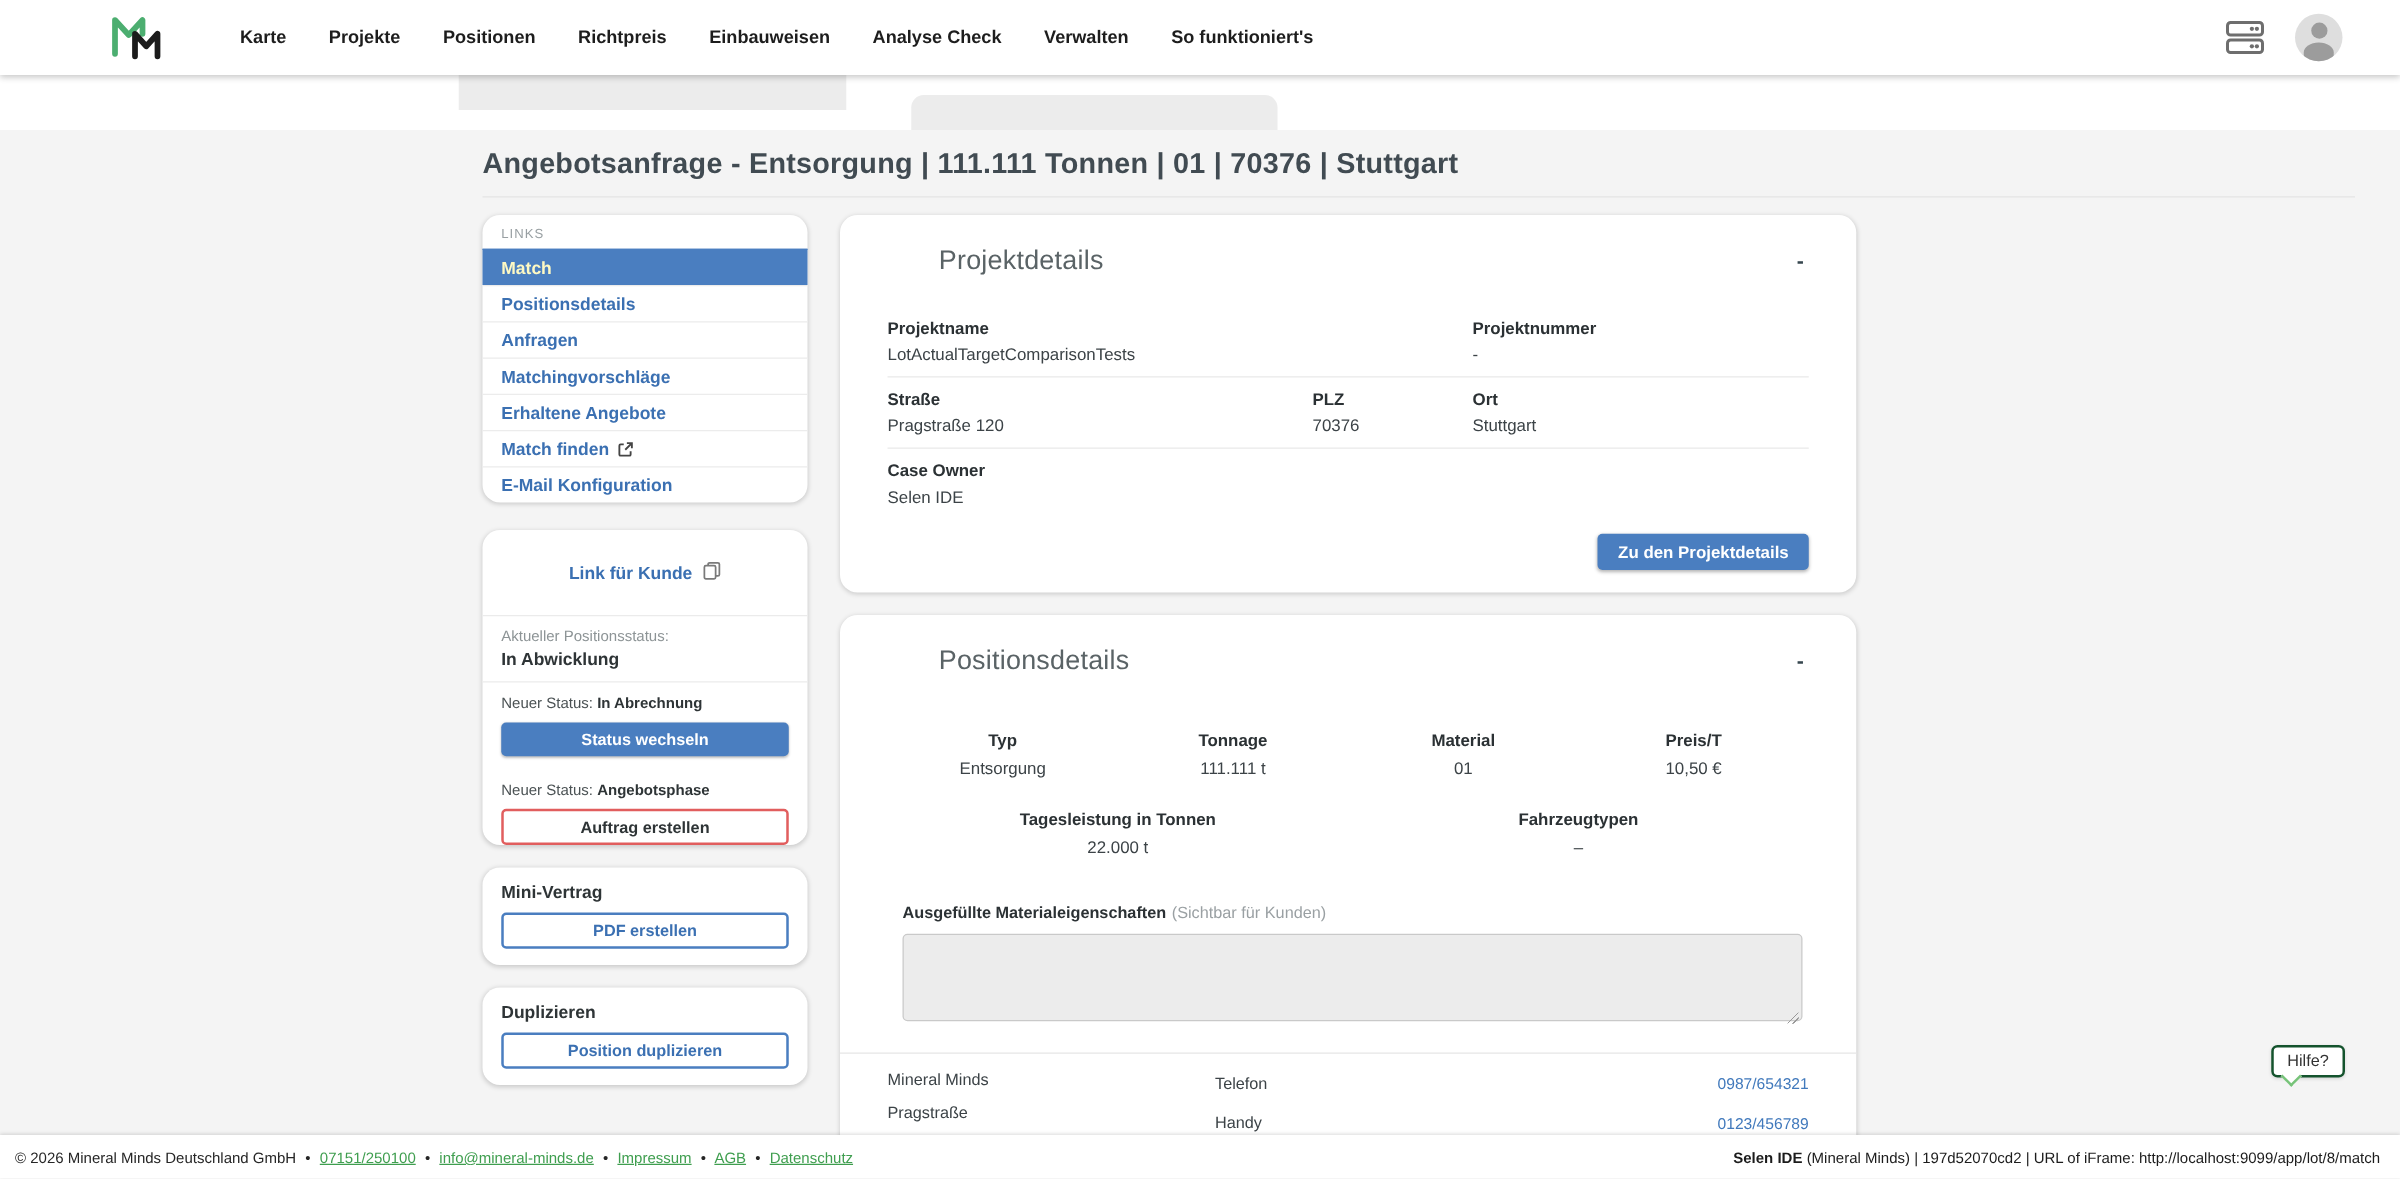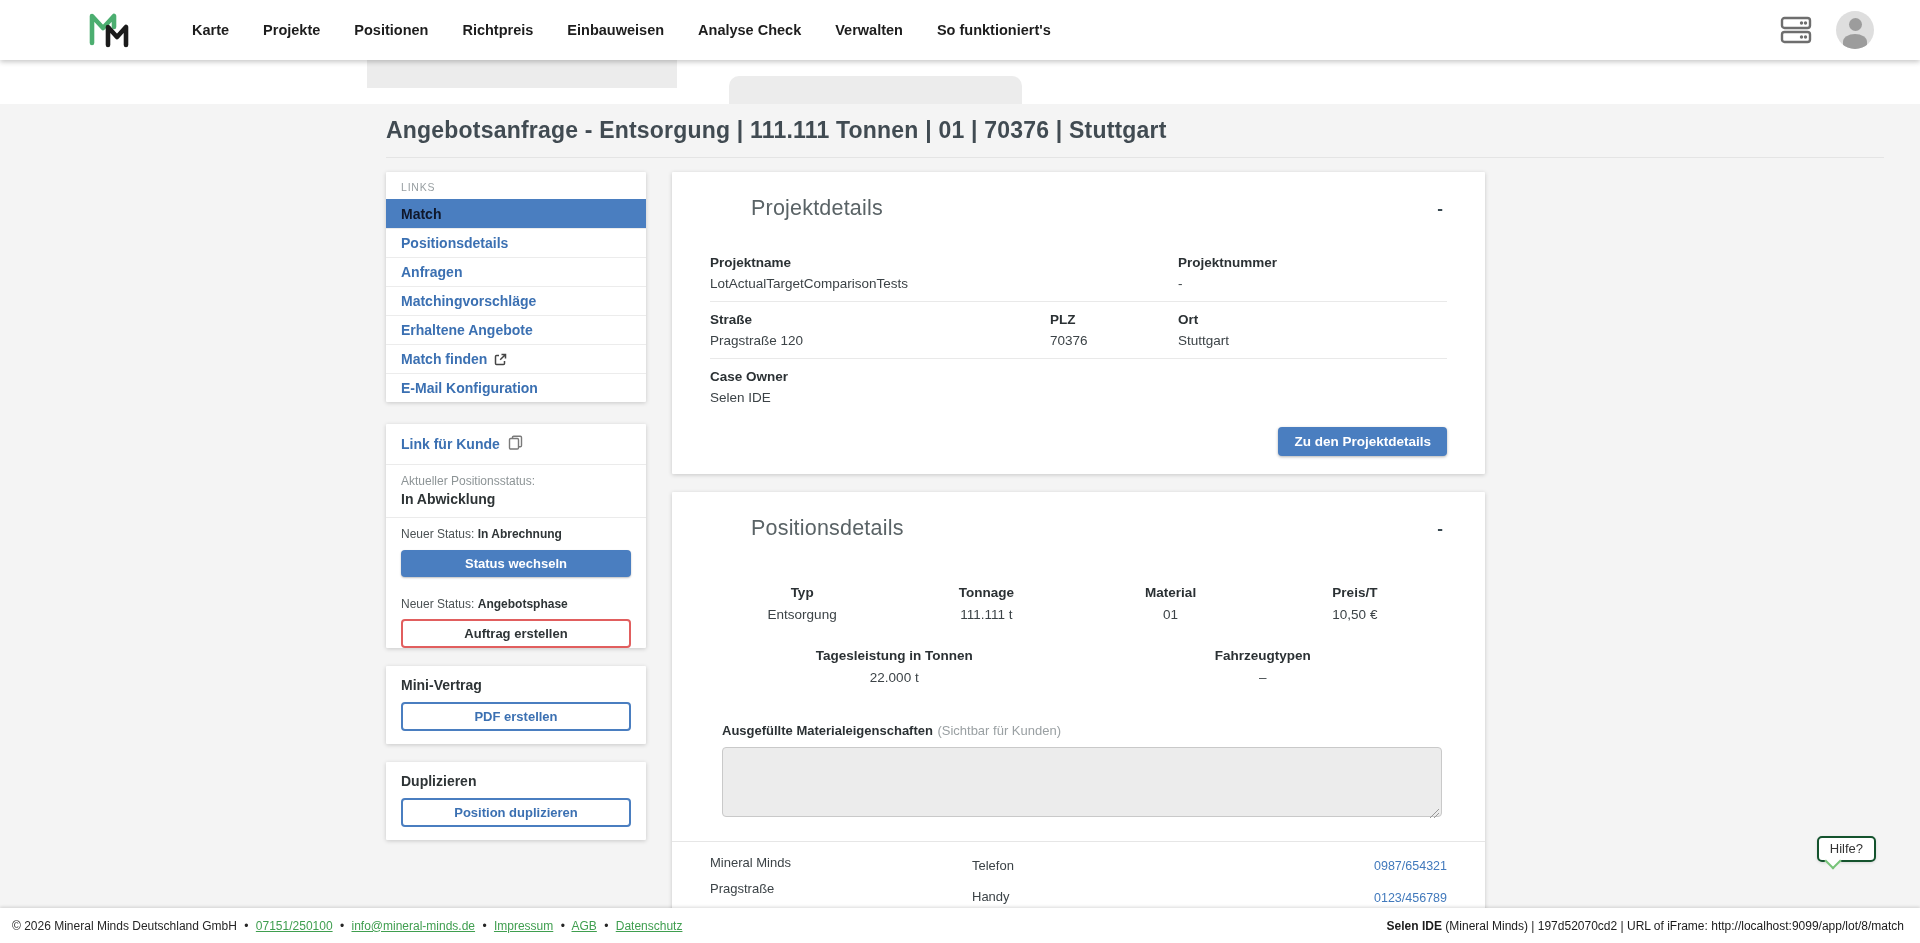--- a/index.html
+++ b/index.html
@@ -43,38 +43,38 @@
   
   .page { position:absolute; top:104px; left:0; right:0; bottom:35px; overflow:hidden; }
   .page-title {
     margin:13px 40px 0 386px;
     font-size:23px; font-weight:700; color:#414b52; letter-spacing:.2px;
   }
   .title-divider { margin:13px 36px 0 386px; border-bottom:1px solid #e4e4e4; }
 
   .content { display:flex; margin:14px 0 0 386px; align-items:flex-start; }
 
-  .card { background:#fff; border-radius:1px; box-shadow:0 1px 4px rgba(0,0,0,.18); }
+  .card { background:#fff; border-radius:14px; box-shadow:0 1px 4px rgba(0,0,0,.18); }
 
   
   .sidebar { width:260px; flex:none; }
   .links-header {
     padding:9px 15px 6px; font-size:10.5px; color:#989fa2; letter-spacing:.8px;
   }
   .side-item {
     padding:6px 15px; font-size:14px; font-weight:700; color:#3b70b2;
     border-top:1px solid #ececec; cursor:pointer; display:flex; align-items:center; gap:7px;
   }
-  .side-item.active { background:#4a7ec0; color:#0f172a; border-top-color:#4a7ec0; }
+  .side-item.active { background:#4a7ec0; color:#fef9c3; border-top-color:#4a7ec0; }
   .ext-icon { flex:none; display:inline-flex; }
 
   .side-card2 { margin-top:22px; }
   .link-row {
-    padding:11px 15px; display:flex; align-items:center; gap:8px;
-    font-size:14px; font-weight:700; color:#3b70b2; cursor:pointer;
+    padding:25px 15px; display:flex; align-items:center; gap:8px;
+    font-size:14px; font-weight:700; color:#3b70b2; cursor:pointer;justify-content:center;
   }
   .divider { border-top:1px solid #ebebeb; }
   .status-block { padding:9px 15px 10px; }
   .muted-label { font-size:12px; color:#8d9496; }
   .status-value { font-size:14px; font-weight:700; color:#2e3436; margin-top:3px; }
   .new-status { padding:9px 15px 3px; font-size:12px; color:#4b5254; }
   .new-status b { color:#2e3436; }
 
   .btn { display:block; text-align:center; border-radius:4px; cursor:pointer;
          font-size:13px; font-weight:700; font-family:inherit; }

